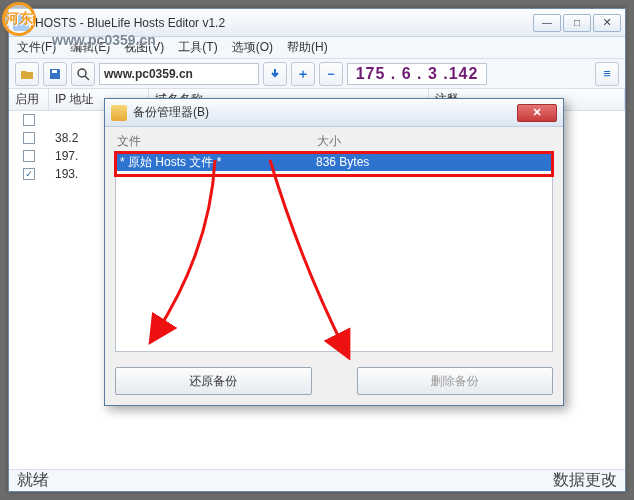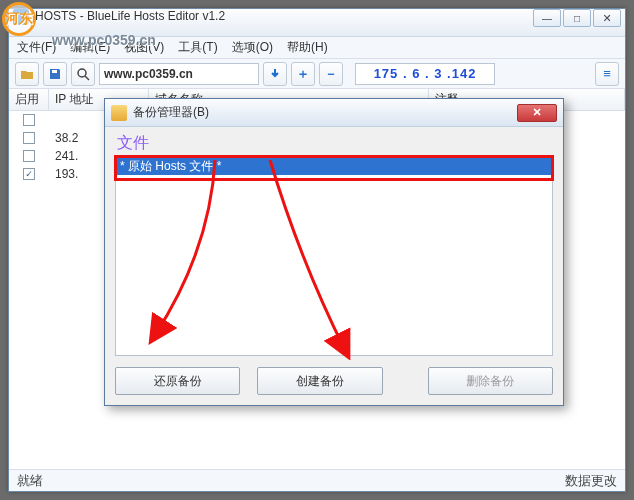--- a/index.html
+++ b/index.html
@@ -1,65 +1,65 @@
 <!DOCTYPE html>
 <html><head>
 <meta charset="utf-8">
 <style>
 * { box-sizing: border-box; margin: 0; padding: 0; font-family: "Microsoft YaHei", Tahoma, sans-serif; }
 body { background: #6b6b6b; width: 634px; height: 500px; position: relative; overflow: hidden; }
 
 
 .main-window { position: absolute; left: 8px; top: 8px; width: 618px; height: 484px; background: #fff; border: 1px solid #6b8aa8; box-shadow: 0 0 4px rgba(0,0,0,.3); }
-.main-titlebar { height: 28px; background: linear-gradient(#fdfdfe,#e6edf5); border-bottom: 1px solid #c9d5e3; display: flex; padding: 0 4px; font-size: 12px; color: #333; }
+.main-titlebar { height: 28px; background: linear-gradient(#fdfdfe,#e6edf5); border-bottom: 1px solid #c9d5e3; display: flex; align-items: center; padding: 0 4px; font-size: 12px; color: #333; }
 .main-titlebar .app-icon { width: 16px; height: 16px; background: #2b7de1; border-radius: 2px; margin-right: 6px; }
 .main-titlebar .title { flex: 1; }
 .winbtns { display: flex; gap: 2px; }
 .winbtn { width: 28px; height: 18px; border: 1px solid #9fb8d0; background: linear-gradient(#fdfdfe,#e4ecf5); border-radius: 2px; display: flex; align-items: center; justify-content: center; font-size: 10px; color: #445; }
 .winbtn.close { font-size: 11px; }
 
 .menubar { height: 22px; display: flex; align-items: center; gap: 14px; padding: 0 8px; font-size: 12px; color: #333; border-bottom: 1px solid #d8dfe8; background: #f4f7fb; }
 .menubar span { cursor: default; }
 
 .toolbar { height: 30px; display: flex; align-items: center; gap: 4px; padding: 2px 6px; border-bottom: 1px solid #d8dfe8; background: #f4f7fb; }
 .tbtn { width: 24px; height: 24px; border: 1px solid #bfcad6; background: linear-gradient(#fdfdfe,#eef2f7); border-radius: 3px; display: flex; align-items: center; justify-content: center; font-size: 13px; color: #2b5a8a; }
 .tbtn.blue svg path { fill: #1f6fd1; }
 .url-input { width: 160px; height: 22px; border: 1px solid #bcc7d4; background: #fff; font-size: 12px; padding: 0 4px; font-weight: bold; color: #333; }
-.ip-input { width: 140px; height: 22px; border: 1px solid #bcc7d4; background: #fff; font-size: 13px; padding: 0 4px; text-align: center; font-weight: bold; letter-spacing: 1px; color: #1d4ed8; margin-left: 8px; }
+.ip-input { width: 140px; height: 22px; border: 1px solid #bcc7d4; background: #fff; font-size: 16px; padding: 0 4px; text-align: center; font-weight: bold; letter-spacing: 1px; color: #701a75; margin-left: 0; }
 .toolbar .grow { flex: 1; }
 
 .list-header { height: 22px; display: flex; align-items: center; background: linear-gradient(#fdfdfe,#eef2f7); border-bottom: 1px solid #d8dfe8; font-size: 12px; color: #333; }
 .list-header div { padding: 0 6px; border-right: 1px solid #d8dfe8; height: 100%; display: flex; align-items: center; }
 .col-en { width: 40px; }
 .col-ip { width: 100px; }
 .col-dom { width: 280px; }
 .col-note { flex: 1; }
 
 .list-body { font-size: 12px; color: #333; }
 .row { height: 18px; display: flex; align-items: center; }
 .row .col-en { width: 40px; display: flex; justify-content: center; }
 .row .col-ip { width: 100px; padding-left: 6px; }
 .chk { width: 12px; height: 12px; border: 1px solid #8a9aab; background: #fff; display: inline-flex; align-items: center; justify-content: center; font-size: 9px; color: #2b5a8a; }
 
-.statusbar { position: absolute; left: 0; right: 0; bottom: 0; height: 22px; background: #f4f7fb; border-top: 1px solid #d8dfe8; display: flex; align-items: center; justify-content: space-between; padding: 0 8px; font-size: 13px; color: #444; }
+.statusbar { position: absolute; left: 0; right: 0; bottom: 0; height: 22px; background: #f4f7fb; border-top: 1px solid #d8dfe8; display: flex; align-items: center; justify-content: space-between; padding: 0 8px; font-size: 16px; color: #444; }
 
 
 .watermark { position: absolute; left: 2px; top: 2px; z-index: 50; font-size: 26px; font-weight: bold; color: #1a8cd8; text-shadow: 1px 1px 0 #fff; font-style: italic; display: flex; align-items: flex-start; gap: 4px; pointer-events: none; }
 .watermark .wm-icon { width: 34px; height: 34px; border: 3px solid #f39a1f; border-radius: 50%; display: flex; align-items: center; justify-content: center; color: #f39a1f; font-style: normal; font-size: 14px; background: rgba(255,255,255,.6); }
 .watermark .wm-url { position: absolute; left: 50px; top: 30px; font-size: 14px; font-weight: bold; color: #7a8a99; font-style: normal; }
 
 
 .dialog { position: absolute; left: 104px; top: 98px; width: 460px; height: 308px; background: #f0f0f0; border: 1px solid #5a7aa0; box-shadow: 4px 4px 10px rgba(0,0,0,.35); z-index: 20; }
 .dialog-titlebar { height: 28px; background: linear-gradient(#fbfcfe,#dbe6f2); border-bottom: 1px solid #bfcfdf; display: flex; align-items: center; padding: 8px 6px; font-size: 12px; color: #333; }
 .dialog-titlebar .d-icon { width: 16px; height: 16px; background: linear-gradient(#f9d778,#e8a934); border-radius: 2px; margin-right: 6px; }
 .dialog-titlebar .d-title { flex: 1; }
 .dialog-titlebar .d-close { width: 40px; height: 18px; background: linear-gradient(#e57373,#c93b3b); border: 1px solid #a52f2f; border-radius: 2px; display: flex; align-items: center; justify-content: center; color: #fff; font-size: 11px; font-weight: bold; }
 
 .dlg-body { padding: 6px 10px 10px; position: relative; height: calc(100% - 28px); }
-.dlg-cols { display: flex; font-size: 16px; color: #8b5cf6; padding: 0 2px 2px; }
+.dlg-cols { display: flex; font-size: 12px; color: #737373; padding: 0 2px 2px; }
 .dlg-cols .c1 { width: 200px; }
 .dlg-cols .c2 { flex: 1; }
 .file-list { border: 1px solid #b8c3cf; background: #fff; height: 200px; position: relative; }
 .file-row { height: 18px; background: #2f73d0; color: #fff; display: flex; align-items: center; font-size: 12px; }
 .file-row .c1 { width: 200px; padding-left: 4px; }
 .file-row .c2 { flex: 1; }
 .red-frame { position: absolute; border: 3px solid #e11; pointer-events: none; }
 .red-frame.top { left: -2px; top: -2px; right: -2px; height: 26px; }
 
 .btn-row { position: absolute; left: 10px; right: 10px; bottom: 10px; display: flex; gap: 17px; }
@@ -139,21 +139,21 @@
     <div class="row">
         <div class="col-en">
           <span class="chk"></span>
         </div>
         <div class="col-ip">38.2</div>
       </div>
     <div class="row">
         <div class="col-en">
           <span class="chk"></span>
         </div>
-        <div class="col-ip">241.</div>
+        <div class="col-ip">197.</div>
       </div>
     <div class="row">
         <div class="col-en">
           <span class="chk">✓</span>
         </div>
         <div class="col-ip">193.</div>
       </div>
   </div>
 
   <div class="statusbar">
@@ -169,30 +169,31 @@
 
 <div class="dialog">
   <div class="dialog-titlebar">
     <div class="d-icon"></div>
     <div class="d-title">备份管理器(B)</div>
     <div class="d-close">✕</div>
   </div>
   <div class="dlg-body">
     <div class="dlg-cols">
       <div class="c1">文件</div>
+      <div class="c2">大小</div>
     </div>
     <div class="file-list">
       <div class="file-row">
         <div class="c1">* 原始 Hosts 文件 *</div>
+        <div class="c2">836 Bytes</div>
       </div>
       <div class="red-frame top"></div>
     </div>
     <div class="btn-row">
       <div class="dbtn">还原备份</div>
-      <div class="dbtn">创建备份</div>
       <div class="dbtn disabled">删除备份</div>
     </div>
   </div>
 </div>
 
 <svg class="arrow-svg" style="left:120px;top:150px;" width="110" height="200">
   <defs>
       <marker id="ah1" markerWidth="10" markerHeight="10" refX="6" refY="5" orient="auto">
         <path d="M0 0L10 5L0 10z" fill="#e11"></path>
       </marker>

